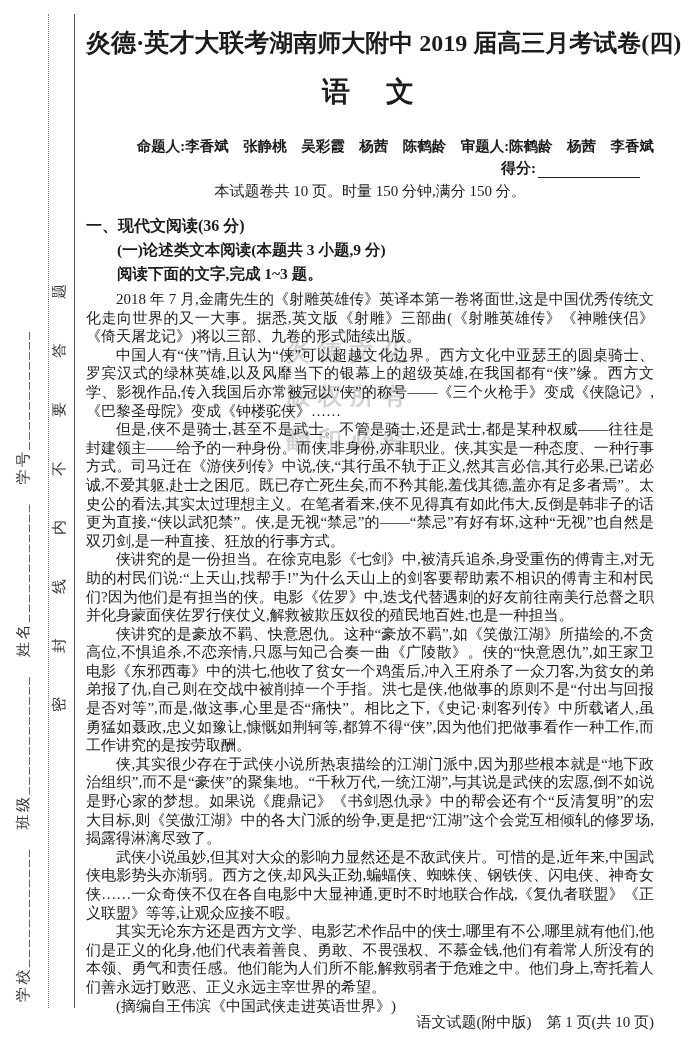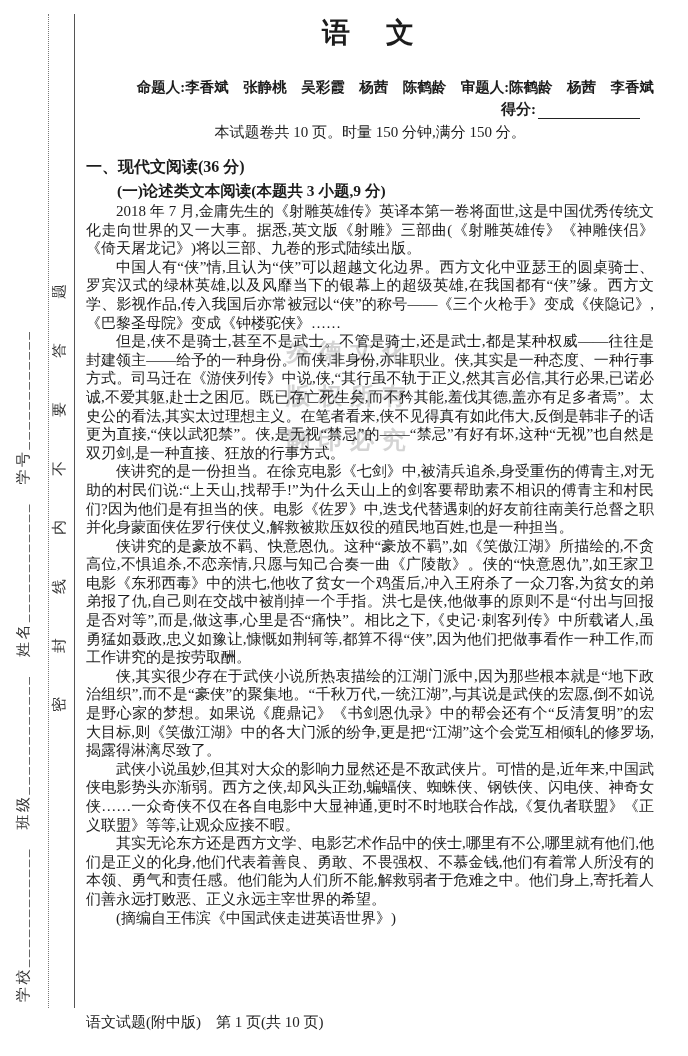--- a/index.html
+++ b/index.html
@@ -56,53 +56,55 @@
   .instruction{margin:3px 0 5px 0;font-size:15.5px;font-weight:bold;text-indent:2em;}
   .body-text p{
     margin:0;font-size:15px;line-height:18.6px;
     text-align:justify;text-indent:2em;
   }
   .attribution{
     margin:0;font-size:15px;line-height:19px;text-align:right;padding-right:4px;
   }
   .page-footer{
     position:absolute;left:86px;top:1013px;width:568px;z-index:1;
-    text-align:left;font-size:15px;color:#222;
+    text-align:right;font-size:15px;color:#222;
   }
 </style>
 </head>
 <body>
 
 <div class="seal-line dotted"></div>
 <div class="seal-line solid"></div>
 <div class="student-fields">学校____________　班级____________　姓名____________　学号____________</div>
 <div class="seal-text">密封线内不要答题</div>
 
 <div class="watermark">
   <div>炎德文化</div>
   <div>版权所有</div>
   <div>翻印必究</div>
 </div>
 
 <div class="content">
 
+  <h1 class="paper-title"><span class="brand">炎德·英才大联考</span><span>湖南师大附中 2019 届高三月考试卷(四)</span></h1>
 
   <div class="subject">语　文</div>
 
   <div class="setters">命题人:李香斌　张静桃　吴彩霞　杨茜　陈鹤龄　审题人:陈鹤龄　杨茜　李香斌</div>
 
   <div class="score-row">
     <span>得分:</span>
     <span class="score-blank"></span>
   </div>
 
   <div class="exam-info">本试题卷共 10 页。时量 150 分钟,满分 150 分。</div>
 
   <div class="sec-head">一、现代文阅读(36 分)</div>
   <div class="subsec-head">(一)论述类文本阅读(本题共 3 小题,9 分)</div>
+  <div class="instruction">阅读下面的文字,完成 1~3 题。</div>
 
   <div class="body-text">
     <p>2018 年 7 月,金庸先生的《射雕英雄传》英译本第一卷将面世,这是中国优秀传统文化走向世界的又一大事。据悉,英文版《射雕》三部曲(《射雕英雄传》《神雕侠侣》《倚天屠龙记》)将以三部、九卷的形式陆续出版。</p>
     <p>中国人有“侠”情,且认为“侠”可以超越文化边界。西方文化中亚瑟王的圆桌骑士、罗宾汉式的绿林英雄,以及风靡当下的银幕上的超级英雄,在我国都有“侠”缘。西方文学、影视作品,传入我国后亦常被冠以“侠”的称号——《三个火枪手》变成《侠隐记》,《巴黎圣母院》变成《钟楼驼侠》……</p>
     <p>但是,侠不是骑士,甚至不是武士。不管是骑士,还是武士,都是某种权威——往往是封建领主——给予的一种身份。而侠,非身份,亦非职业。侠,其实是一种态度、一种行事方式。司马迁在《游侠列传》中说,侠,“其行虽不轨于正义,然其言必信,其行必果,已诺必诚,不爱其躯,赴士之困厄。既已存亡死生矣,而不矜其能,羞伐其德,盖亦有足多者焉”。太史公的看法,其实太过理想主义。在笔者看来,侠不见得真有如此伟大,反倒是韩非子的话更为直接,“侠以武犯禁”。侠,是无视“禁忌”的——“禁忌”有好有坏,这种“无视”也自然是双刃剑,是一种直接、狂放的行事方式。</p>
     <p>侠讲究的是一份担当。在徐克电影《七剑》中,被清兵追杀,身受重伤的傅青主,对无助的村民们说:“上天山,找帮手!”为什么天山上的剑客要帮助素不相识的傅青主和村民们?因为他们是有担当的侠。电影《佐罗》中,迭戈代替遇刺的好友前往南美行总督之职并化身蒙面侠佐罗行侠仗义,解救被欺压奴役的殖民地百姓,也是一种担当。</p>
     <p>侠讲究的是豪放不羁、快意恩仇。这种“豪放不羁”,如《笑傲江湖》所描绘的,不贪高位,不惧追杀,不恋亲情,只愿与知己合奏一曲《广陵散》。侠的“快意恩仇”,如王家卫电影《东邪西毒》中的洪七,他收了贫女一个鸡蛋后,冲入王府杀了一众刀客,为贫女的弟弟报了仇,自己则在交战中被削掉一个手指。洪七是侠,他做事的原则不是“付出与回报是否对等”,而是,做这事,心里是否“痛快”。相比之下,《史记·刺客列传》中所载诸人,虽勇猛如聂政,忠义如豫让,慷慨如荆轲等,都算不得“侠”,因为他们把做事看作一种工作,而工作讲究的是按劳取酬。</p>
     <p>侠,其实很少存在于武侠小说所热衷描绘的江湖门派中,因为那些根本就是“地下政治组织”,而不是“豪侠”的聚集地。“千秋万代,一统江湖”,与其说是武侠的宏愿,倒不如说是野心家的梦想。如果说《鹿鼎记》《书剑恩仇录》中的帮会还有个“反清复明”的宏大目标,则《笑傲江湖》中的各大门派的纷争,更是把“江湖”这个会党互相倾轧的修罗场,揭露得淋漓尽致了。</p>
     <p>武侠小说虽妙,但其对大众的影响力显然还是不敌武侠片。可惜的是,近年来,中国武侠电影势头亦渐弱。西方之侠,却风头正劲,蝙蝠侠、蜘蛛侠、钢铁侠、闪电侠、神奇女侠……一众奇侠不仅在各自电影中大显神通,更时不时地联合作战,《复仇者联盟》《正义联盟》等等,让观众应接不暇。</p>
     <p>其实无论东方还是西方文学、电影艺术作品中的侠士,哪里有不公,哪里就有他们,他们是正义的化身,他们代表着善良、勇敢、不畏强权、不慕金钱,他们有着常人所没有的本领、勇气和责任感。他们能为人们所不能,解救弱者于危难之中。他们身上,寄托着人们善永远打败恶、正义永远主宰世界的希望。</p>

